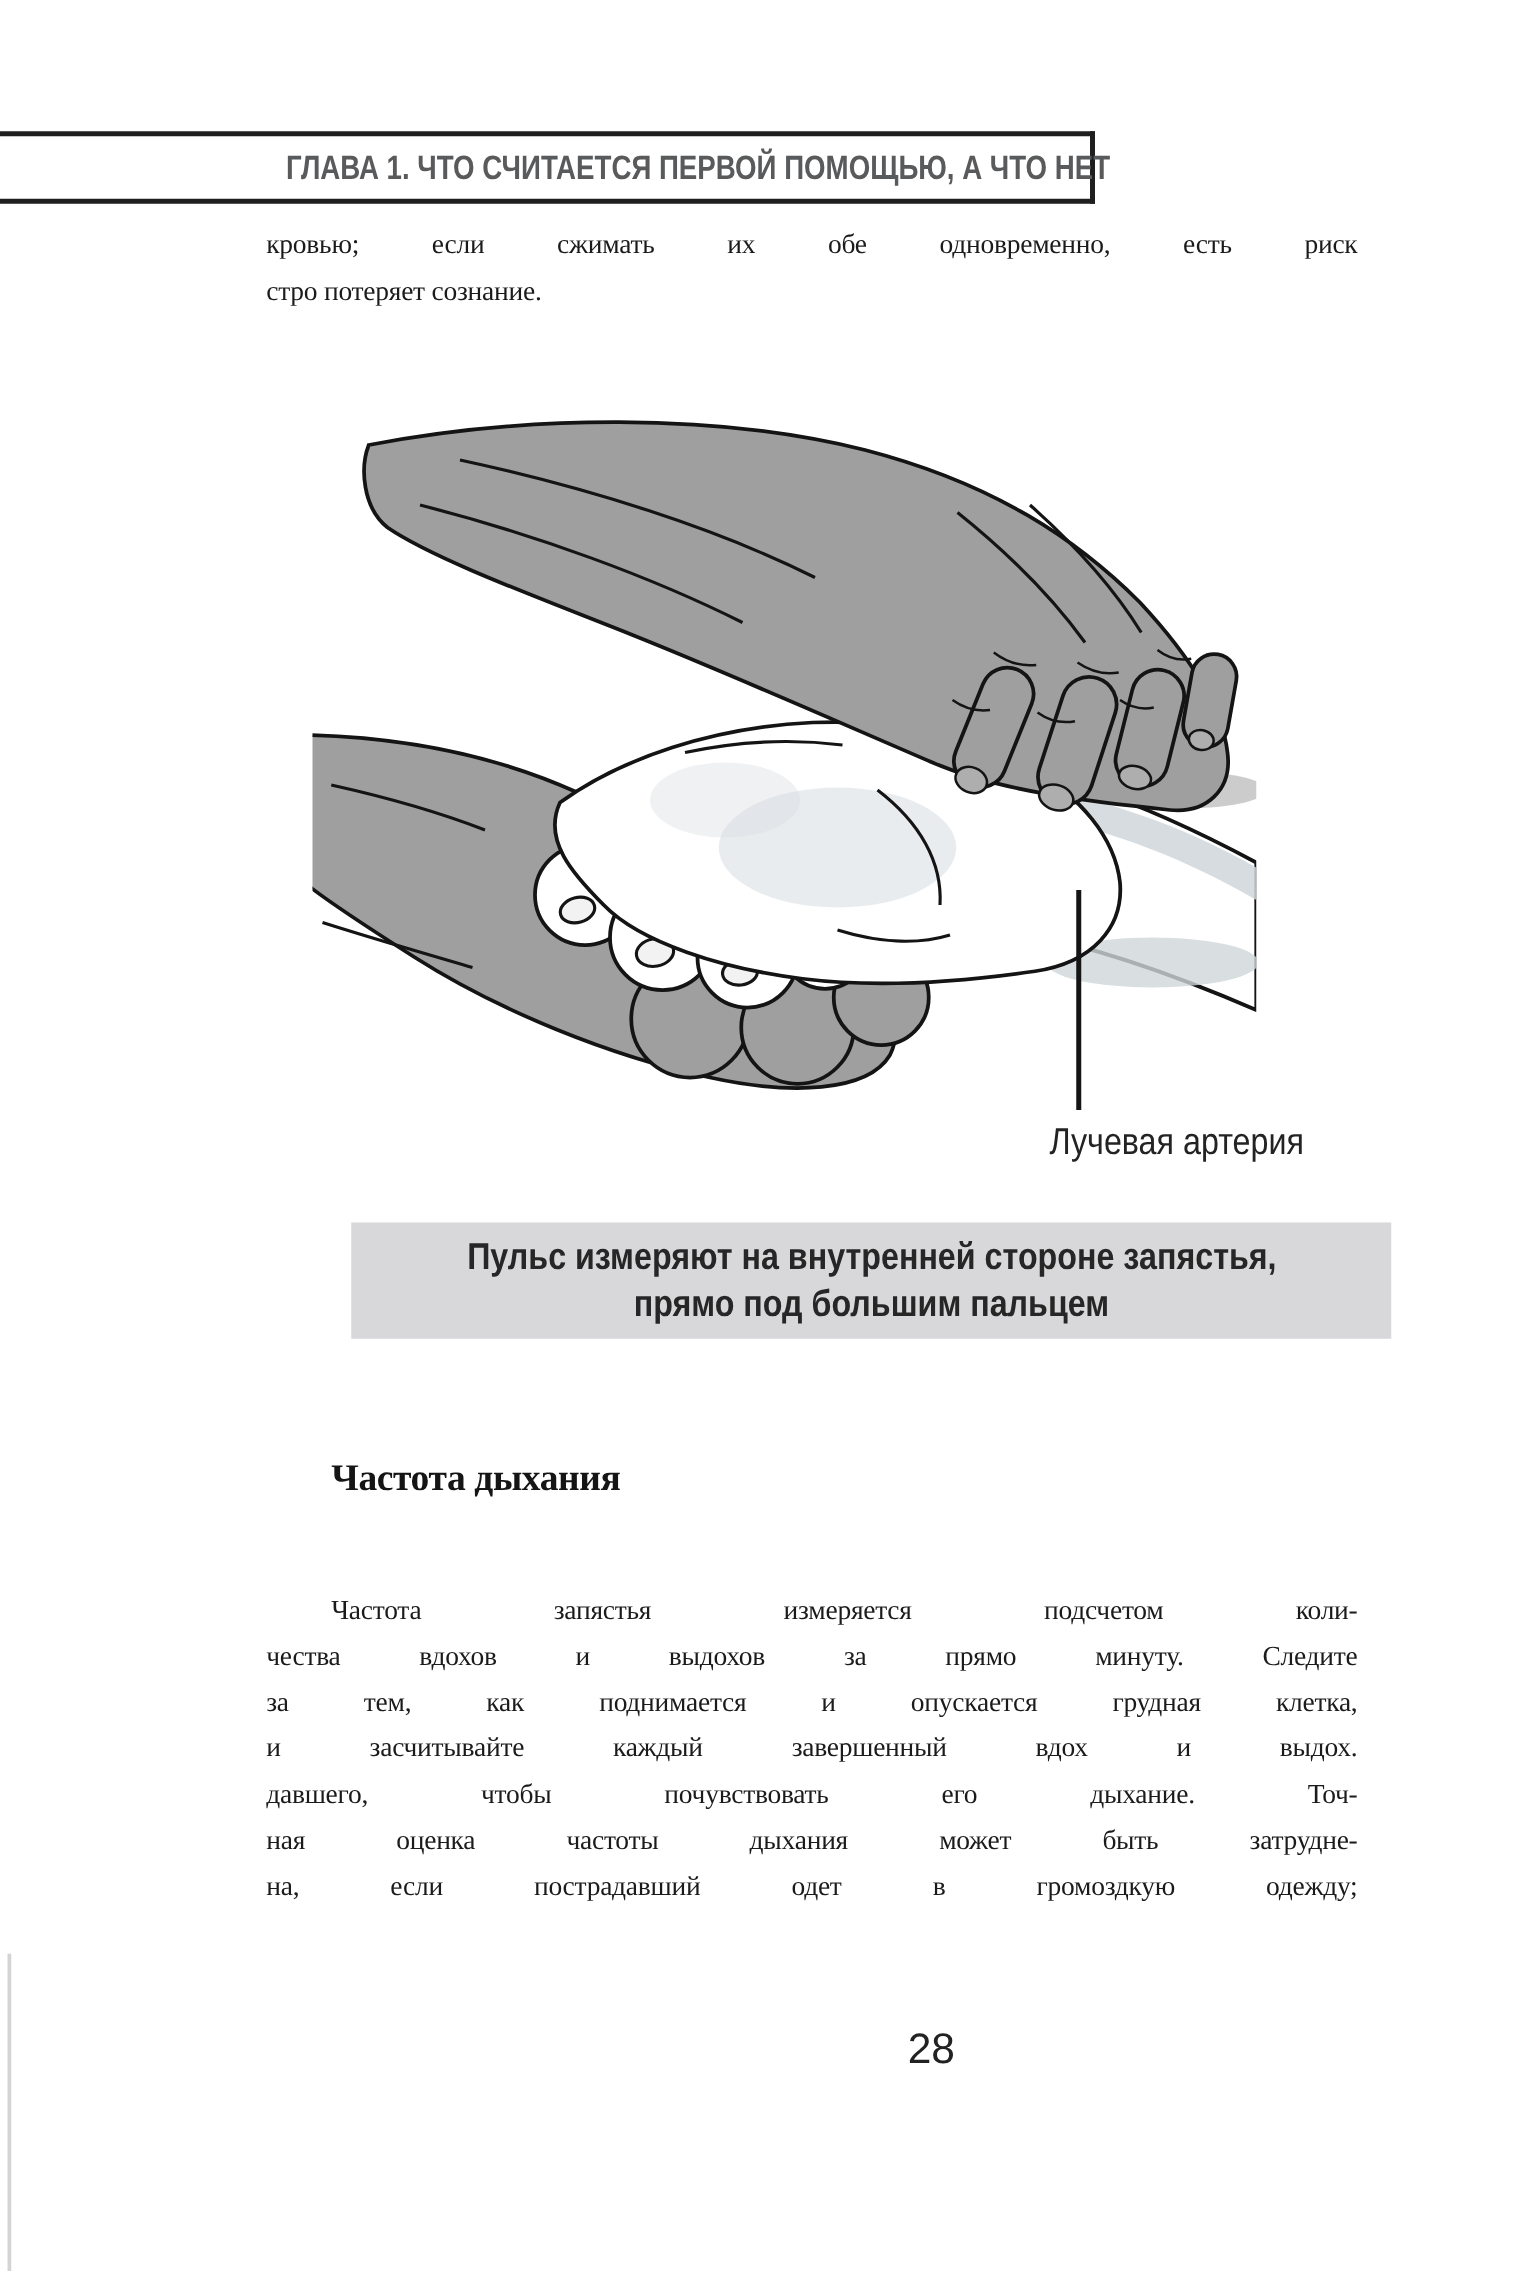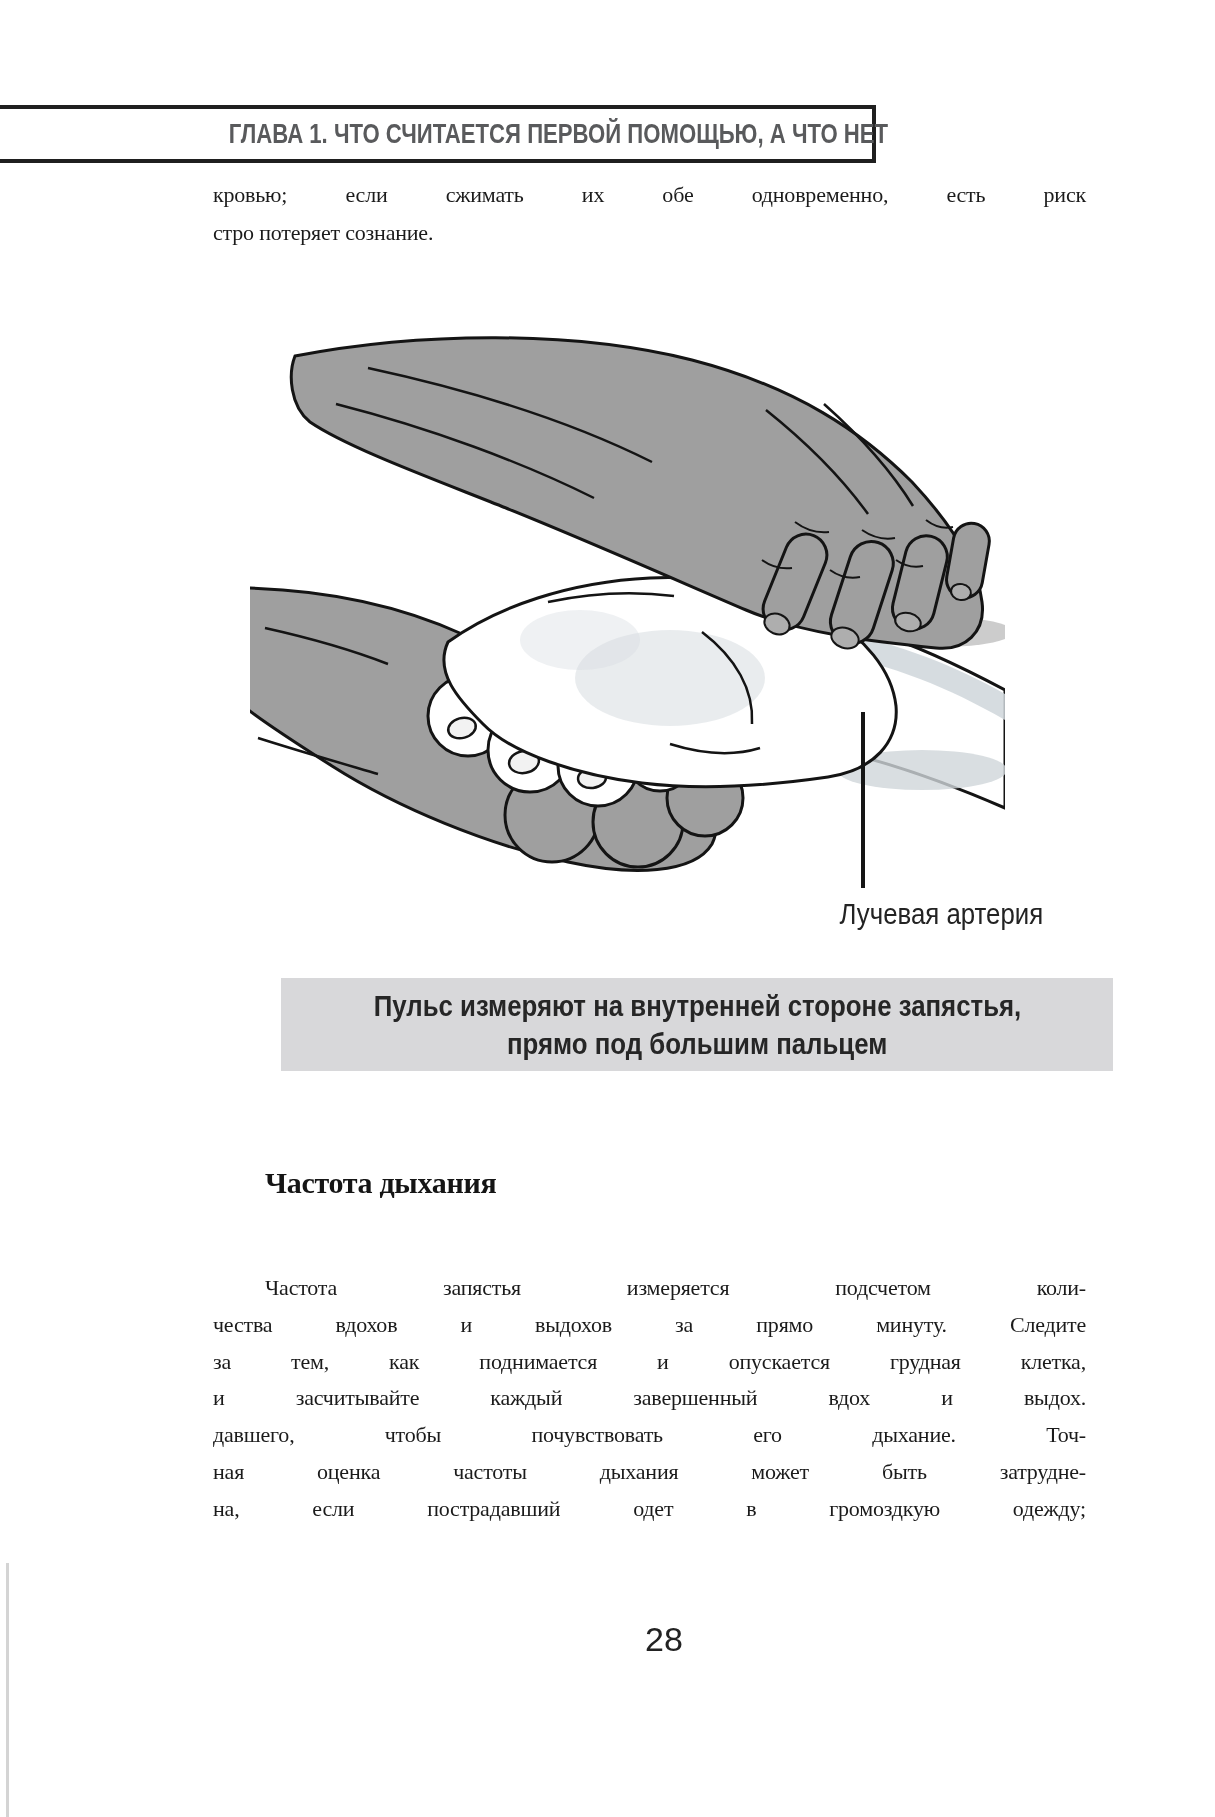--- a/index.html
+++ b/index.html
@@ -44,21 +44,21 @@
   .caption-box {
     position:absolute; left:249px; top:978px; width:832px; height:93px;
     background:#d8d8da; padding-top:9px; box-sizing:border-box;margin-left:32px;
   }
   .cap-line {
     text-align:center; font-family:"Liberation Sans", sans-serif;
     font-size:30px; font-weight:bold; color:#262626; line-height:38px; white-space:nowrap;
   }
 
   .page-number {
-    position:absolute; left:564px; top:1620px; width:200px; text-align:center;
+    position:absolute; left:564px; top:1620px; width:200px; text-align:right;
     font-family:"Liberation Sans", sans-serif; font-size:34px; color:#222222;
   }
   .scan-artifact { position:absolute; left:6px; top:1563px; width:3px; height:254px;
                    background:#c9c9c9; opacity:.8; }
 </style>
 </head>
 <body>
 
 <div class="page">
 

